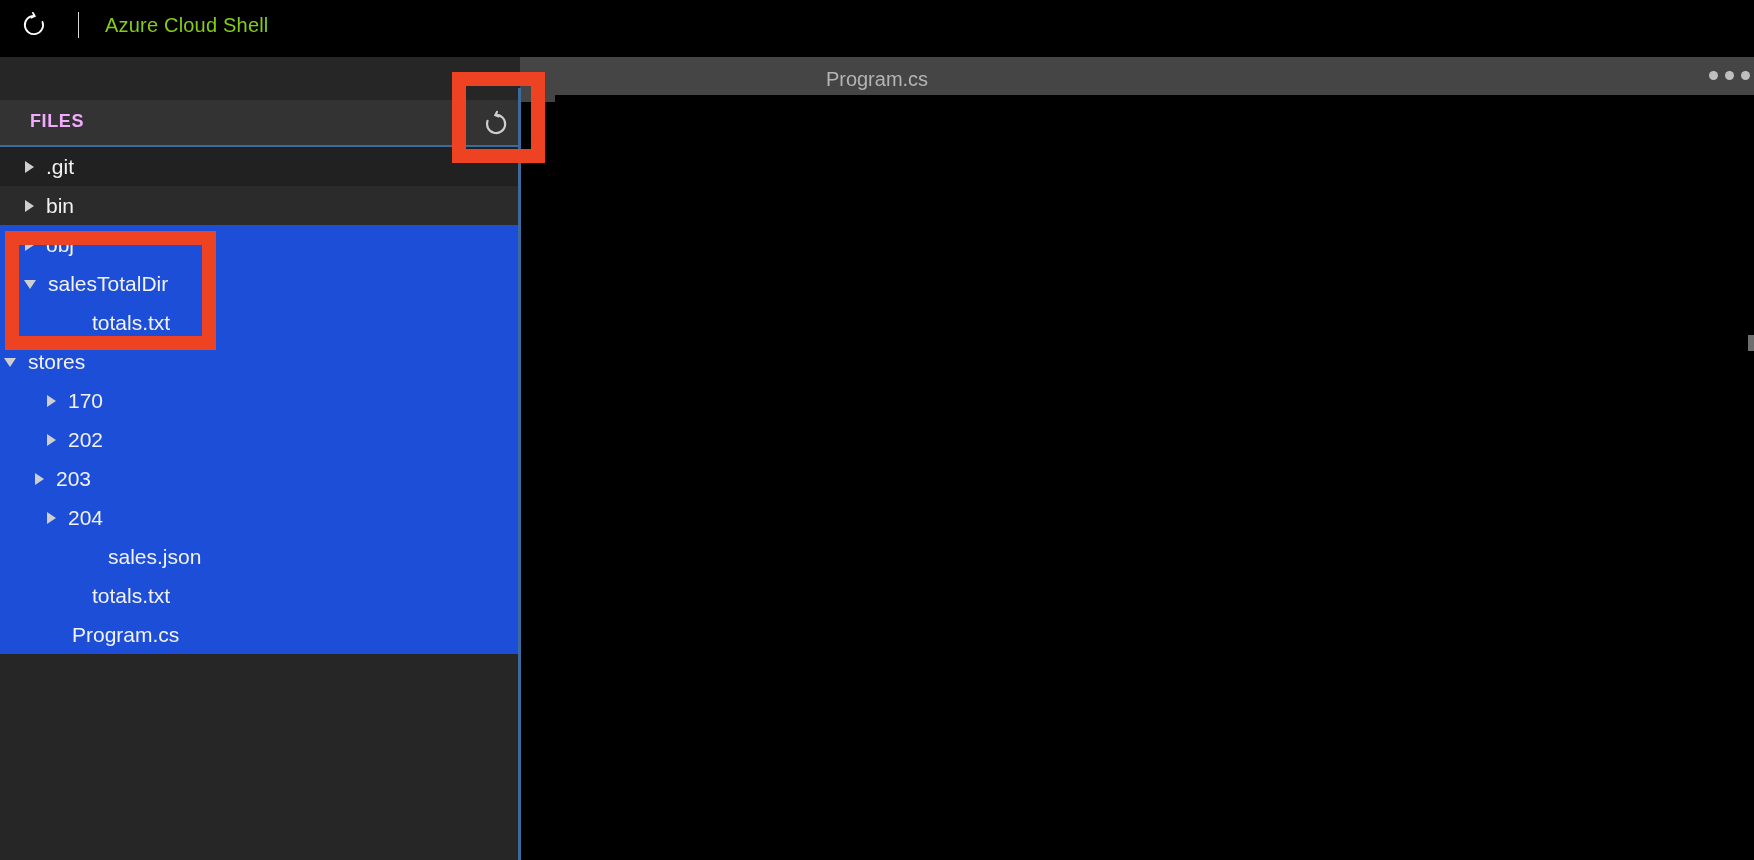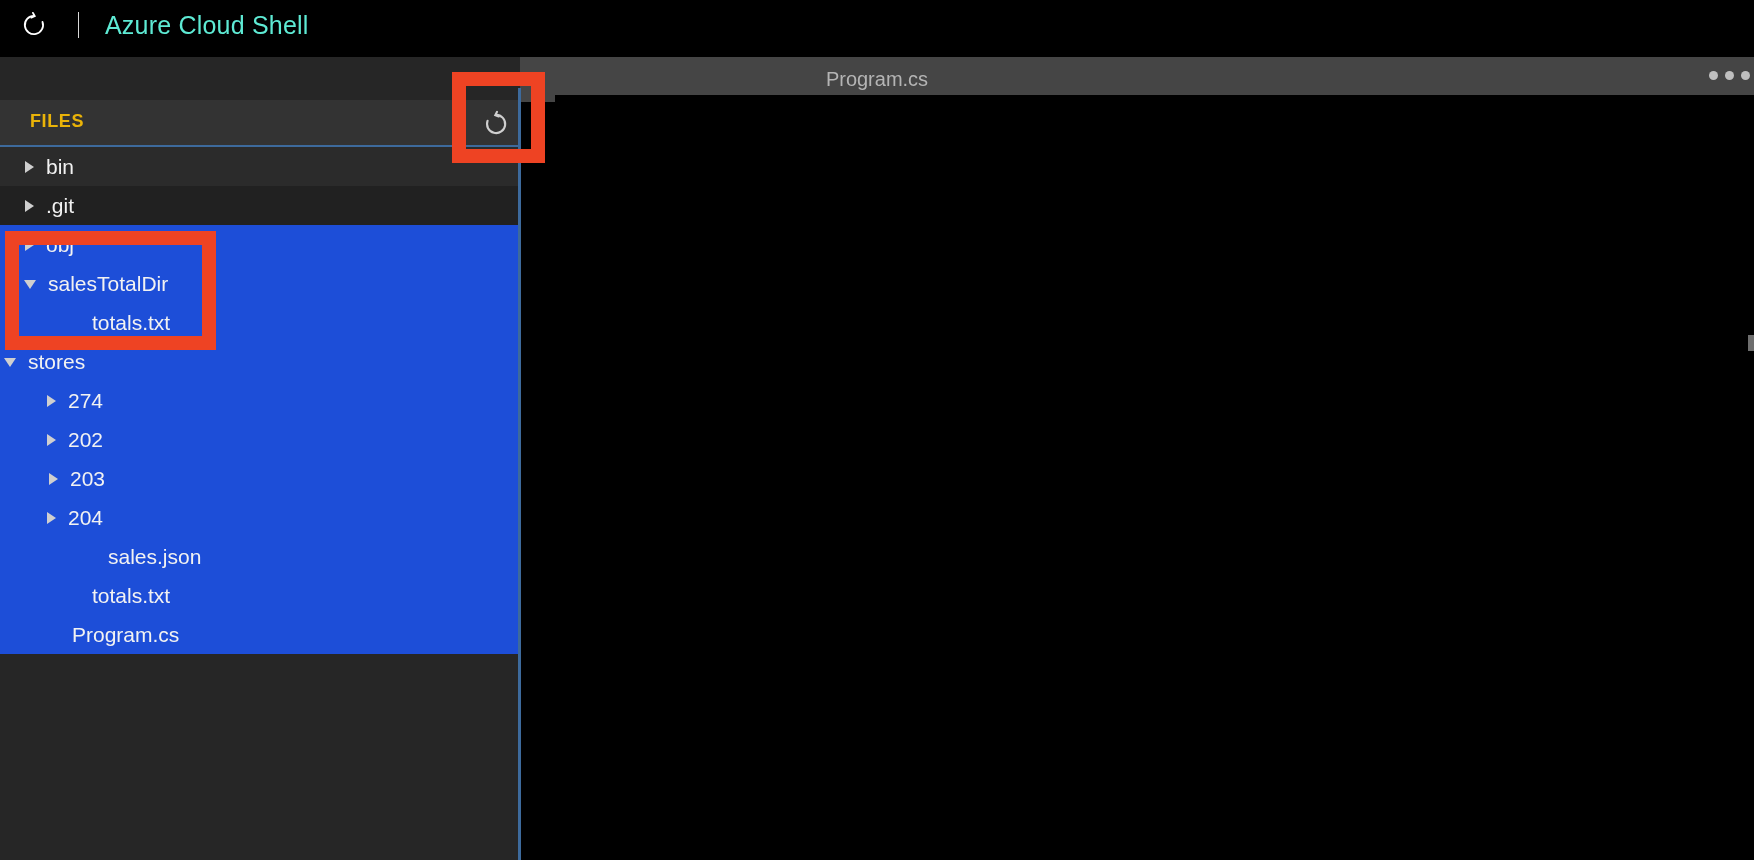--- a/index.html
+++ b/index.html
@@ -19,22 +19,22 @@
   .shell-refresh {
     margin-left: 16px; width: 36px; height: 36px;
     display: flex; align-items: center; justify-content: center;
     color: #fff; cursor: pointer;
   }
   .shell-sep {
     width: 1px; height: 26px; background: #d8d8d8;
     margin-left: 26px; margin-right: 0;
   }
   .shell-title {
-    margin-left: 26px; color: #5eead4;
-    font-size: 25px; font-weight: 400; letter-spacing: .2px;
+    margin-left: 26px; color: #84cc16;
+    font-size: 20px; font-weight: 400; letter-spacing: .2px;
   }
 
   
   .tabstrip {
     position: absolute; left: 0; top: 57px; width: 1754px; height: 45px;
     background: #454545;
   }
   .tab-label {
     position: absolute; left: 0; top: 0; width: 1754px; height: 45px;
     display: flex; align-items: center; justify-content: center;
@@ -53,21 +53,21 @@
   .files-panel {
     position: absolute; left: 0; top: 57px; width: 520px; height: 803px;
     background: #262626;
   }
   .files-head {
     position: absolute; left: 0; top: 43px; width: 520px; height: 45px;
     background: #333333;
   }
   .files-head-title {
     position: absolute; left: 30px; top: 11px;
-    color: #eab308; font-size: 18px; font-weight: bold; letter-spacing: .6px;
+    color: #f0abfc; font-size: 18px; font-weight: bold; letter-spacing: .6px;
   }
   .files-head-rule {
     position: absolute; left: 0; top: 88px; width: 520px; height: 2px;
     background: #3d6a9c;
   }
   .files-refresh {
     position: absolute; left: 476px; top: 50px;
     width: 40px; height: 34px;
     display: flex; align-items: center; justify-content: center;
     color: #cfcfcf; cursor: pointer;
@@ -157,28 +157,28 @@
 
     <div class="files-refresh" title="Refresh">
       <svg width="28" height="28" viewBox="0 0 24 24" fill="none" stroke="#cfcfcf" stroke-width="1.8" stroke-linecap="round">
         <path d="M12 4.2 A7.8 7.8 0 1 1 4.8 9.2"></path>
         <polyline points="12.9,1.6 11.4,4.4 14.3,5.6" fill="none"></polyline>
       </svg>
     </div>
 
     <div class="tree">
 
+      <div class="tree-row alt-a" style="padding-left:22px">
+        <span class="caret closed"></span>
+        <span class="tree-label">.git</span>
+      </div>
+
       <div class="tree-row alt-b" style="padding-left:22px">
         <span class="caret closed"></span>
         <span class="tree-label">bin</span>
-      </div>
-
-      <div class="tree-row alt-a" style="padding-left:22px">
-        <span class="caret closed"></span>
-        <span class="tree-label">.git</span>
       </div>
 
       <div class="tree-row alt-c" style="padding-left:22px">
         <span class="caret closed"></span>
         <span class="tree-label">obj</span>
       </div>
 
       <div class="tree-row alt-c" style="padding-left:24px">
         <span class="caret open"></span>
         <span class="tree-label">salesTotalDir</span>
@@ -189,29 +189,29 @@
         <span class="tree-label">totals.txt</span>
       </div>
 
       <div class="tree-row alt-c" style="padding-left:4px">
         <span class="caret open"></span>
         <span class="tree-label">stores</span>
       </div>
 
       <div class="tree-row alt-c" style="padding-left:44px">
         <span class="caret closed"></span>
-        <span class="tree-label">274</span>
+        <span class="tree-label">170</span>
       </div>
 
       <div class="tree-row alt-c" style="padding-left:44px">
         <span class="caret closed"></span>
         <span class="tree-label">202</span>
       </div>
 
-      <div class="tree-row alt-c" style="padding-left:46px">
+      <div class="tree-row alt-c" style="padding-left:32px">
         <span class="caret closed"></span>
         <span class="tree-label">203</span>
       </div>
 
       <div class="tree-row alt-c" style="padding-left:44px">
         <span class="caret closed"></span>
         <span class="tree-label">204</span>
       </div>
 
       <div class="tree-row alt-c" style="padding-left:84px">

